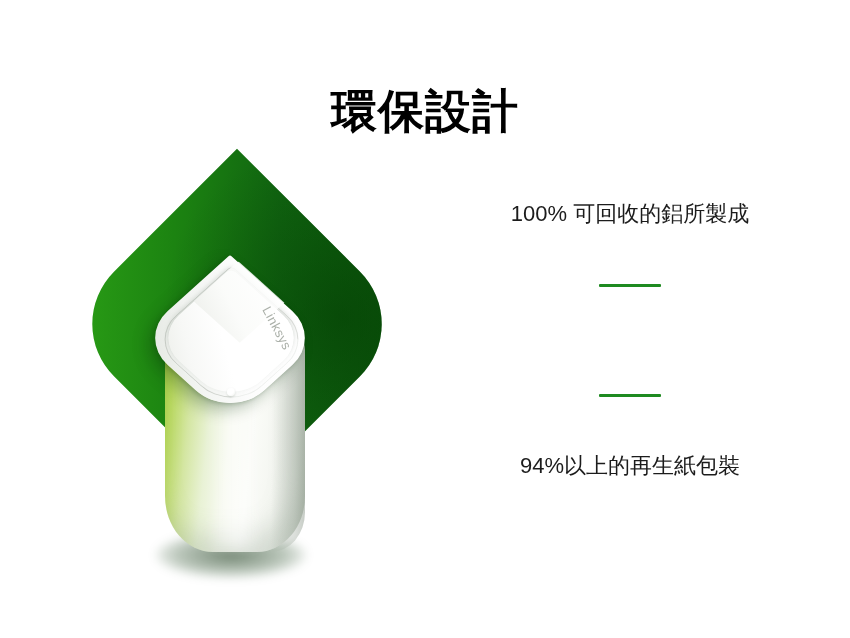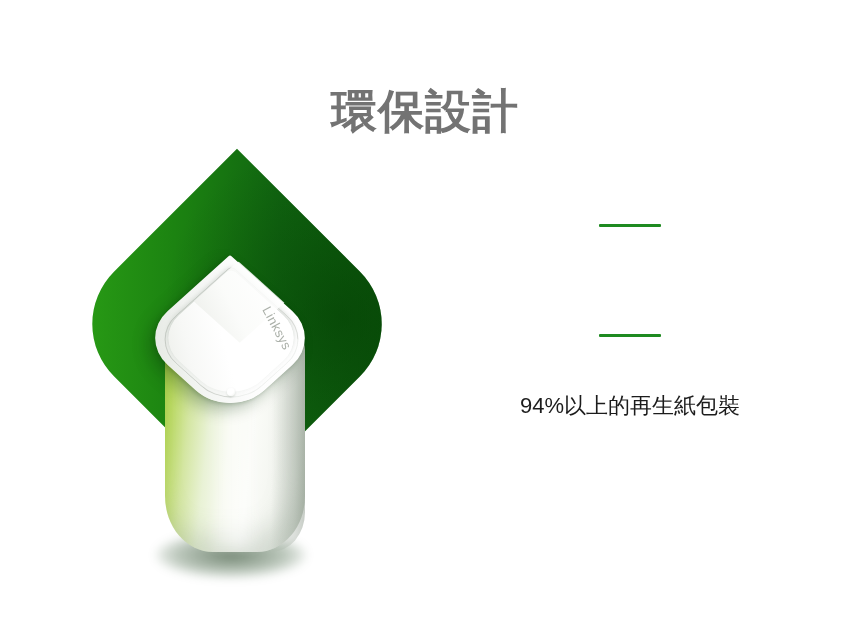--- a/index.html
+++ b/index.html
@@ -28,21 +28,21 @@
   
   .page-title {
     position: absolute;
     left: 0;
     top: 52px;
     width: 850px;
     text-align: center;
     font-size: 46px;
     line-height: 56px;
     font-weight: 700;
-    color: #737373;
+    color: #000000;
     letter-spacing: 1px;
     white-space: nowrap;
   }
 
   
   .hero {
     position: absolute;
     left: 40px;
     top: 160px;
     width: 410px;
@@ -276,20 +276,21 @@
         <div class="cap-top-facet"></div>
         <div class="cap-logo">Linksys</div>
       </div>
 
       <div class="router-led"></div>
     </div>
   </div>
 
   <div class="features">
 
+    <div class="feature-item feature-0">100% 可回收的鋁所製成</div>
 
     <div class="divider-wrap">
       <div class="divider-rule"></div>
     </div>
 
 
     <div class="divider-wrap">
       <div class="divider-rule"></div>
     </div>
 

